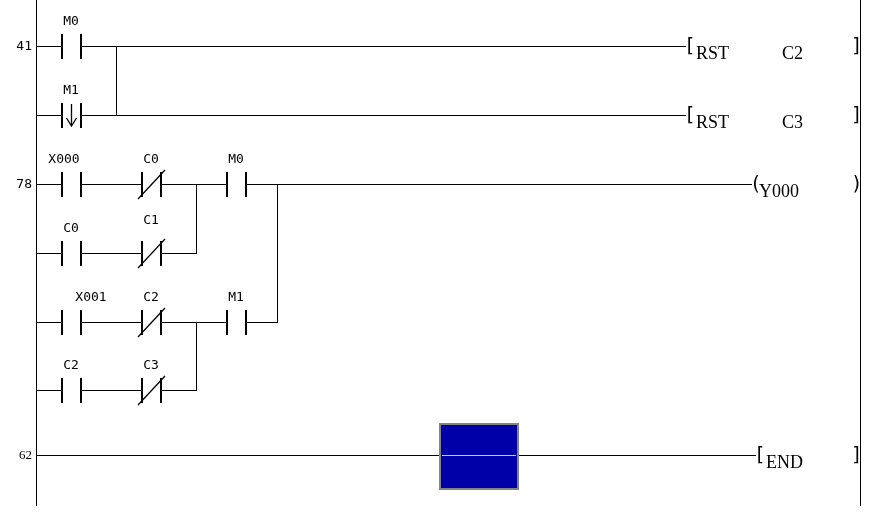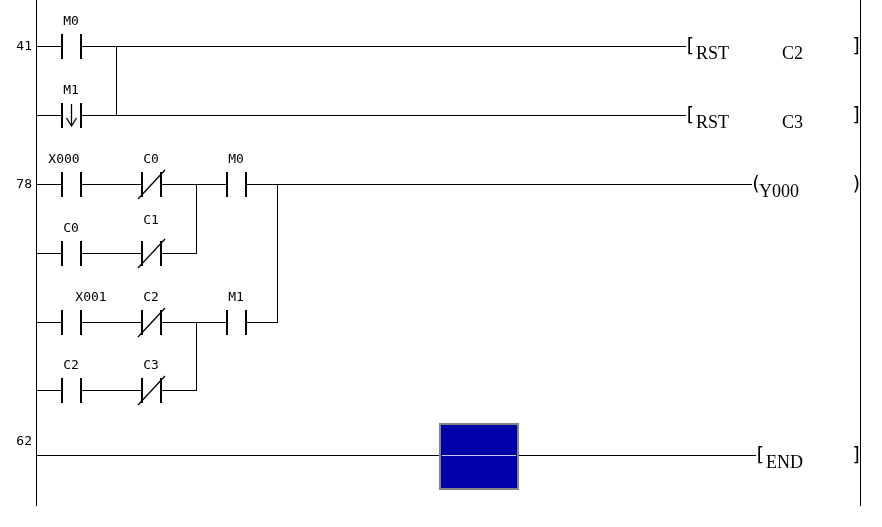--- a/index.html
+++ b/index.html
@@ -113,21 +113,21 @@
     <line class="wire" x1="36" y1="455.5" x2="756" y2="455.5"></line>
 
     <g>
       <rect x="440" y="424" width="78" height="65" stroke="#848484" stroke-width="2" fill="#0000a8"></rect>
       <line x1="442" y1="455.5" x2="516" y2="455.5" stroke="#c8c8e8" stroke-width="1" shape-rendering="crispEdges"></line>
     </g>
   </svg>
 
   <div class="lbl step" style="left:6px;top:38px;">41</div>
   <div class="lbl step" style="left:6px;top:176px;">78</div>
-  <div class="lbl step" style="left:6px;top:433px;">62</div>
+  <div class="lbl step" style="left:6px;top:447px;font-family:Liberation Serif, serif;">62</div>
 
   <div class="lbl ctr" style="left:71px;top:13px;">M0</div>
   <div class="lbl ctr" style="left:71px;top:82px;">M1</div>
   <div class="lbl ctr" style="left:64px;top:151px;">X000</div>
   <div class="lbl ctr" style="left:151px;top:151px;">C0</div>
   <div class="lbl ctr" style="left:236px;top:151px;">M0</div>
   <div class="lbl ctr" style="left:71px;top:220px;">C0</div>
   <div class="lbl ctr" style="left:151px;top:212px;">C1</div>
   <div class="lbl ctr" style="left:71px;top:289px;margin-left:20px;">X001</div>
   <div class="lbl ctr" style="left:151px;top:289px;">C2</div>

